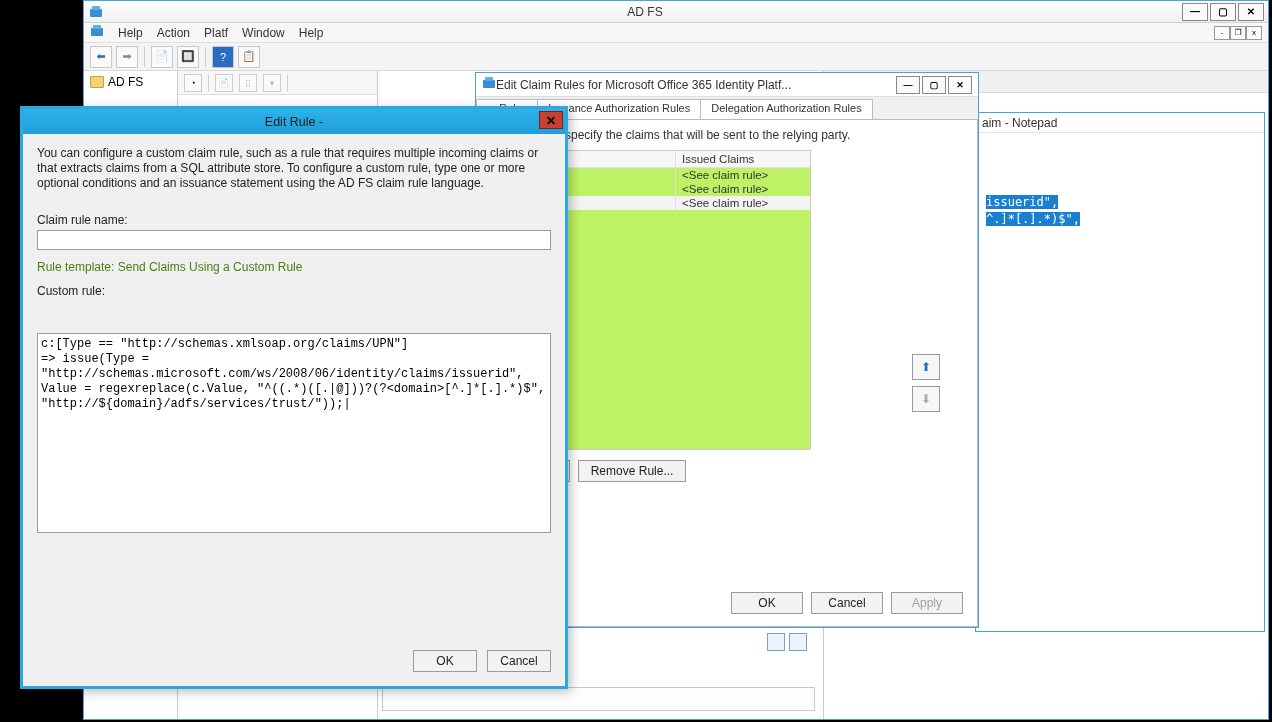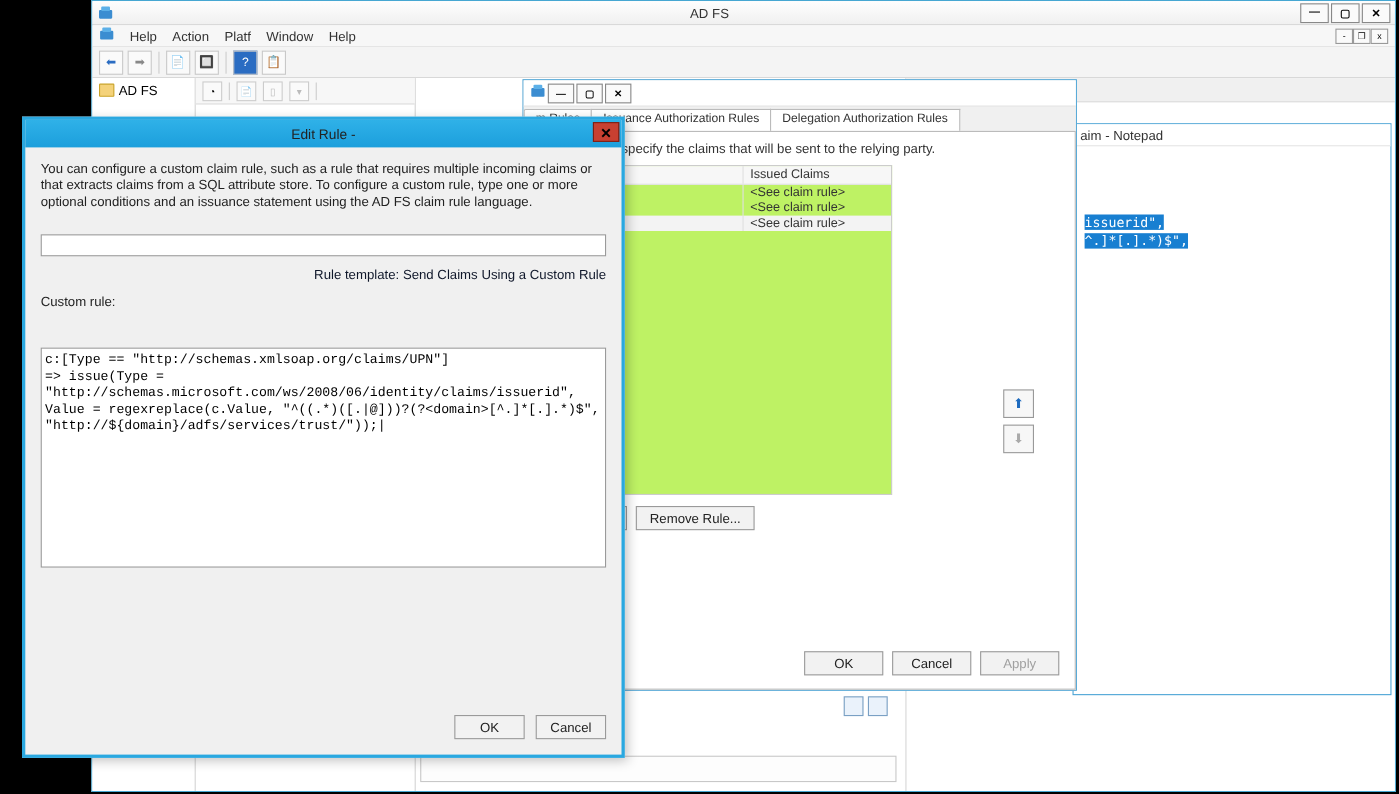--- a/index.html
+++ b/index.html
@@ -204,21 +204,21 @@
   }
   .er-close {position:absolute;right:2px;top:2px;width:24px;height:18px;background:#c84031;border:1px solid #7a1f15;display:flex;align-items:center;justify-content:center;font-weight:bold;color:#000;}
   .er-body { padding:12px 14px; display:flex;flex-direction:column; flex:1;}
   .er-desc { color:#222; line-height:15px; margin-bottom:22px;}
   .er-label { color:#222; margin-bottom:3px;}
   .er-input {
     width:100%; height:20px;
     border:1px solid #9a9a9a; background:#fff;
     padding:1px 3px; font-size:12px;
   }
-  .er-template { color:#0f172a; margin:10px 0 10px 0;text-align:right;}
+  .er-template { color:#4d7c0f; margin:10px 0 10px 0;}
   .er-textarea {
     width:100%; height:200px;
     border:1px solid #9a9a9a; background:#fff;
     font-family:Consolas,"Courier New",monospace;
     font-size:12px; line-height:15px;
     padding:3px;
     resize:none;
     white-space:pre-wrap;
     overflow-y:scroll;
     margin-top:32px;
@@ -318,20 +318,21 @@
 </div>
 
 <div class="claimrules">
   <div class="cr-title">
     <span class="icon-box">
       <svg class="adfs-icon" viewBox="0 0 14 14">
           <rect x="1" y="4" width="12" height="8" fill="#3b8dd1" rx="1"></rect>
           <rect x="3" y="1" width="8" height="4" fill="#5cb0e8" rx="1"></rect>
         </svg>
     </span>
+    <span class="ct-text">Edit Claim Rules for Microsoft Office 365 Identity Platf...</span>
     <div class="small-btn">—</div>
     <div class="small-btn">▢</div>
     <div class="small-btn">✕</div>
   </div>
   <div class="cr-tabs">
     <div class="cr-tab first">m Rules</div>
     <div class="cr-tab">Issuance Authorization Rules</div>
     <div class="cr-tab">Delegation Authorization Rules</div>
   </div>
   <div class="cr-body">
@@ -370,20 +371,21 @@
   </div>
 </div>
 
 <div class="editrule">
   <div class="er-title">
     <span>Edit Rule -</span>
     <div class="er-close">✕</div>
   </div>
   <div class="er-body">
     <div class="er-desc">You can configure a custom claim rule, such as a rule that requires multiple incoming claims or that extracts claims from a SQL attribute store. To configure a custom rule, type one or more optional conditions and an issuance statement using the AD FS claim rule language.</div>
+    <div class="er-label">Claim rule name:</div>
     <input class="er-input" type="text" value="" style="">
     <div class="er-template">Rule template: Send Claims Using a Custom Rule</div>
     <div class="er-label">Custom rule:</div>
     <textarea class="er-textarea" style="">c:[Type == "http://schemas.xmlsoap.org/claims/UPN"]
 =&gt; issue(Type =
 "http://schemas.microsoft.com/ws/2008/06/identity/claims/issuerid",
 Value = regexreplace(c.Value, "^((.*)([.|@]))?(?&lt;domain&gt;[^.]*[.].*)$",
 "http://${domain}/adfs/services/trust/"));|</textarea>
   </div>
   <div class="er-footer">

